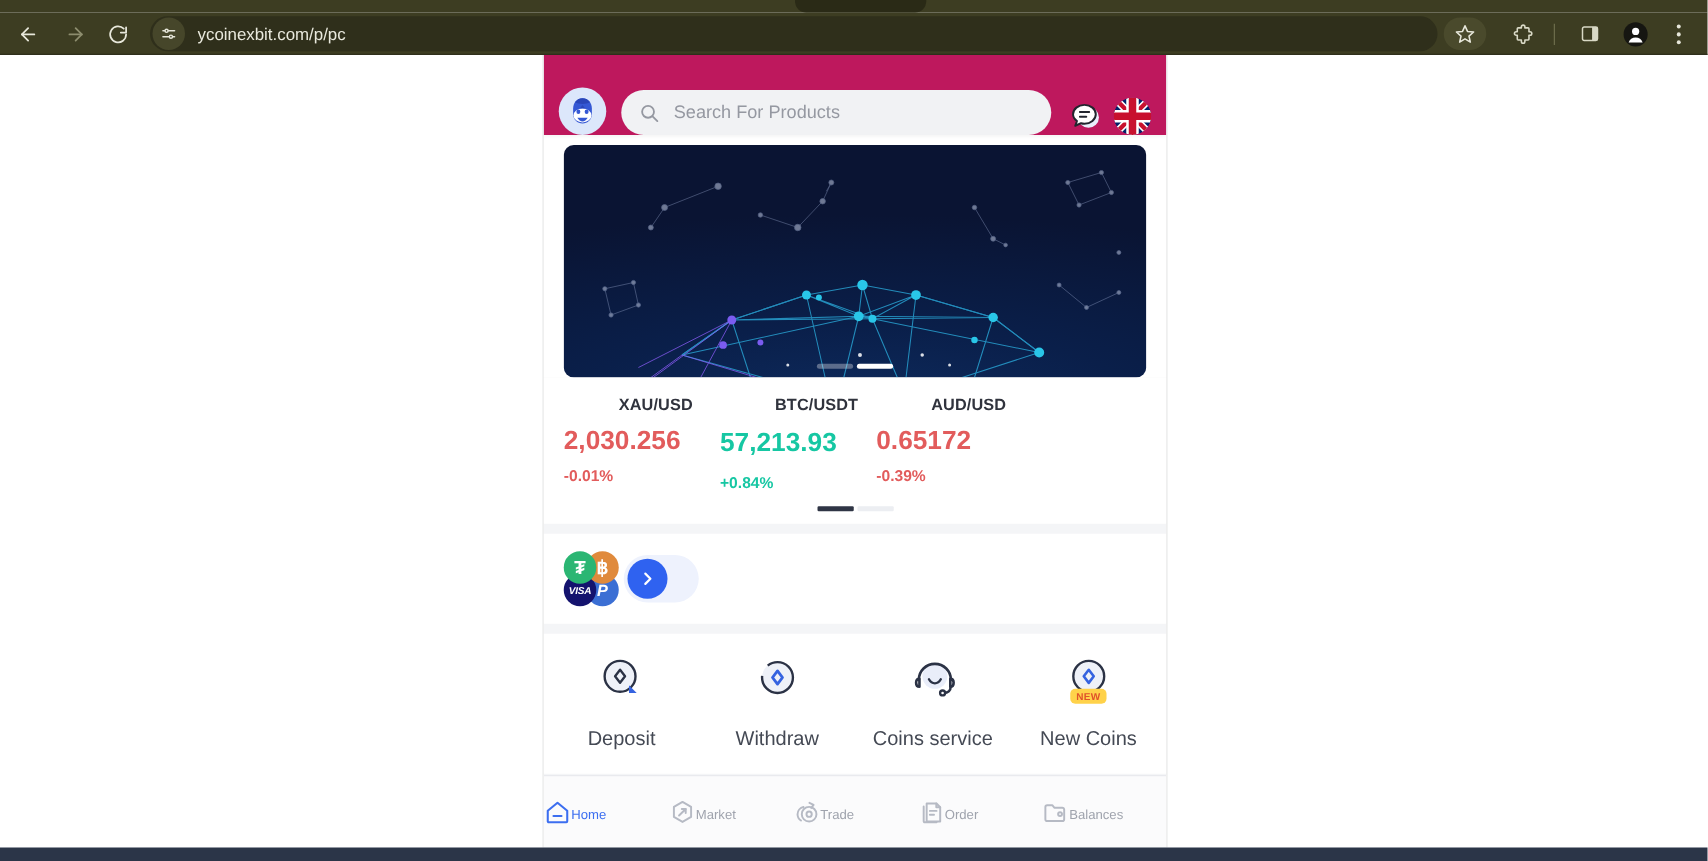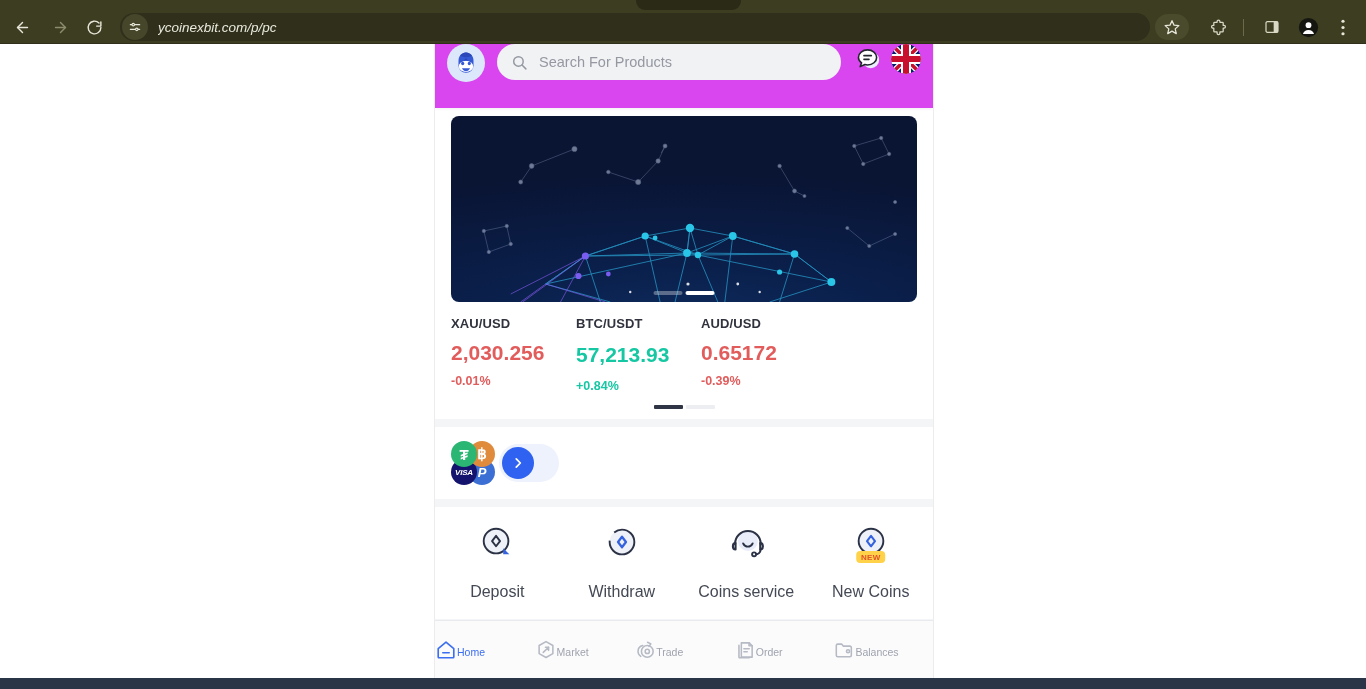--- a/index.html
+++ b/index.html
@@ -5,21 +5,21 @@
 <style>
   * { box-sizing: border-box; margin: 0; padding: 0; }
   html, body {
     width: 1366px; height: 689px;
     overflow: hidden;
     font-family: "Liberation Sans", sans-serif;
     background: #ffffff;
   }
 
   
-  #browser-chrome { position: absolute; left:0; top:0; width:1366px; height:44px;font-style:italic; }
+  #browser-chrome { position: absolute; left:0; top:0; width:1366px; height:44px; }
   .tabstrip {
     position:absolute; left:0; top:0; width:1366px; height:10px;
     background:#3d3d22;
   }
   .tab-active-shape {
     position:absolute; left:636px; top:0; width:105px; height:10px;
     background:#2a2a16; border-radius:0 0 9px 9px;
   }
   .toolbar {
     position:absolute; left:0; top:10px; width:1366px; height:34px;
@@ -71,22 +71,22 @@
     background:#ffffff;
   }
   #app-viewport {
     position:absolute; left:434px; top:0; width:500px; height:634px;
     background:#f4f5f7; overflow:hidden;
     border-left:1px solid #ececec; border-right:1px solid #ececec;
   }
 
   
   .app-header {
-    position:relative; height:64px; background:#d946ef;
-    display:flex; align-items:flex-start; padding:0 12px;
+    position:relative; height:64px; background:#be185d;
+    display:flex; align-items:flex-end; padding:0 12px;
     box-shadow:0 1px 3px rgba(0,0,0,0.06);
   }
   .logo-avatar {
     width:38px; height:38px; border-radius:50%;
     background:#dce7fb; flex:0 0 auto;
     display:flex; align-items:center; justify-content:center;
     cursor:pointer;
   }
   .search-box {
     flex:1 1 auto; height:36px; margin:0 12px;
@@ -122,21 +122,21 @@
   }
   .bdot { width:29px; height:4px; border-radius:2px; background:rgba(255,255,255,0.33); cursor:pointer; }
   .bdot.on { background:#ffffff; }
 
   
   .ticker-card {
     background:#ffffff; padding:14px 0 0 0; position:relative;
   }
   .ticker-row { display:flex; padding:0 16px; }
   .ticker-item { width:125px; flex:0 0 auto; cursor:pointer; }
-  .t-pair { font-size:13px; font-weight:bold; color:#30333d; letter-spacing:0.1px; }
+  .t-pair { font-size:13px; font-weight:bold; color:#30333d; letter-spacing:0.1px;margin-left:44px; }
   .t-price { font-size:21px; font-weight:bold; margin-top:10px; white-space:nowrap; }
   .t-chg  { font-size:12.5px; font-weight:bold; margin-top:9px; }
   .up   { color:#16c7a3;margin-top:12px; }
   .down { color:#e25c5c; }
   .ticker-dots {
     display:flex; justify-content:center; gap:3px; padding:12px 0 10px 0;
   }
   .tdot { width:29px; height:4px; border-radius:1px; background:#eceef2; cursor:pointer; }
   .tdot.on { background:#2f3545; }
 

